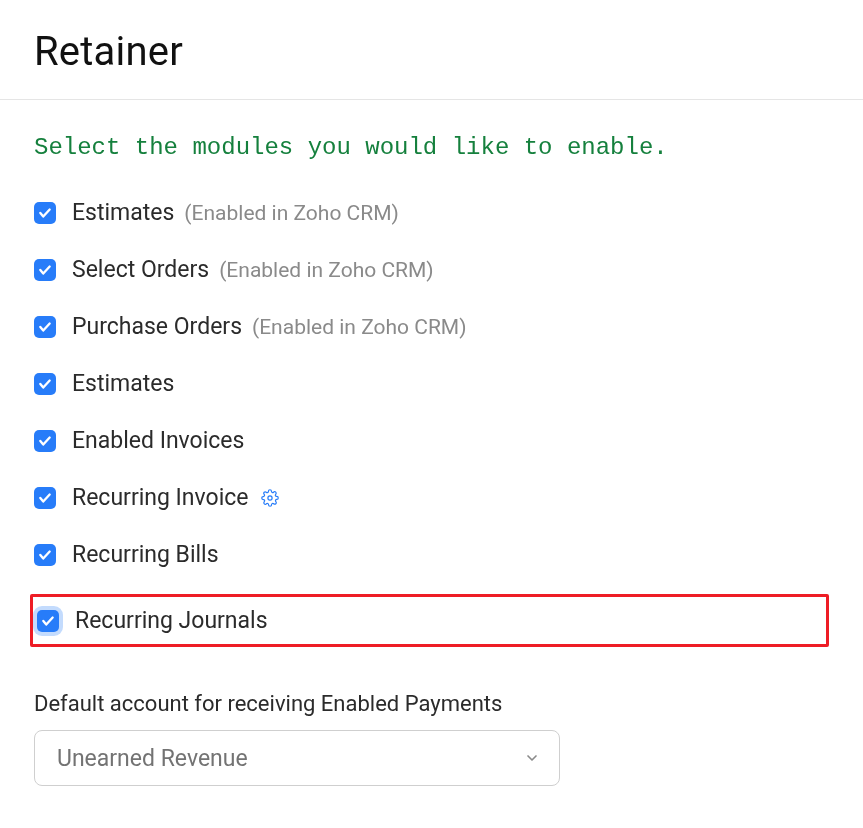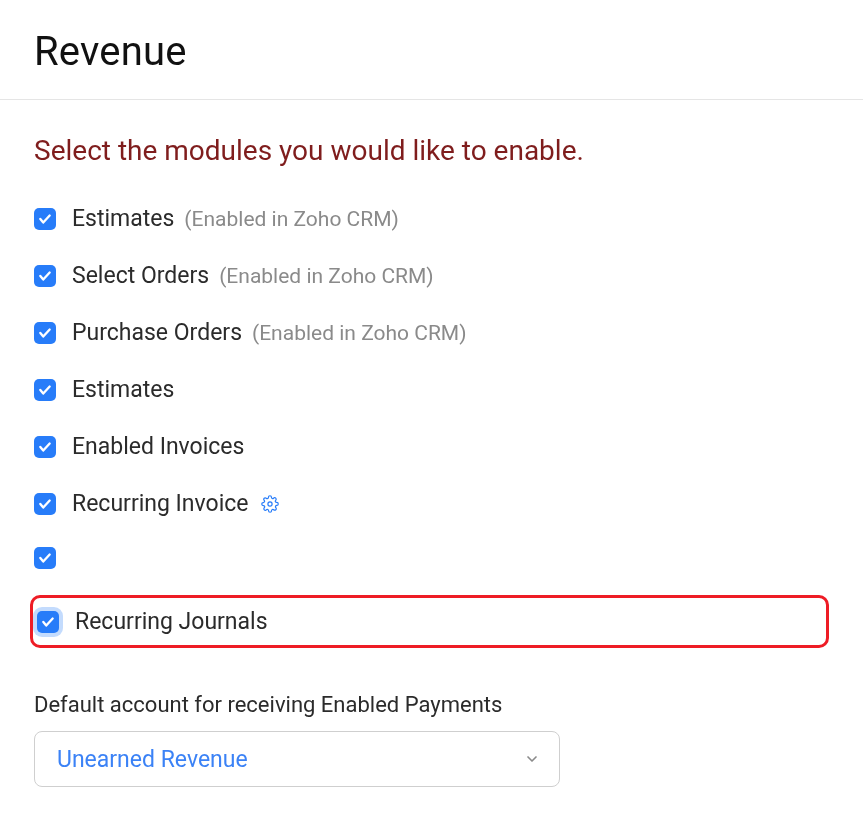--- a/index.html
+++ b/index.html
@@ -20,40 +20,41 @@
   .page-title {
     font-size: 40px;
     font-weight: 400;
     color: #111111;
     letter-spacing: 0.2px;
   }
   .content {
     padding: 34px 34px 0 34px;
   }
   .instruction {
-    font-size: 28px;
-    font-weight: 400;
-    color: #7f1d1d;
+    font-size: 24px;
+    font-weight: 400;
+    color: #15803d;
     margin-bottom: 34px;
+    font-family: Liberation Mono, monospace;
   }
   .module-list {
     display: flex;
     flex-direction: column;
     gap: 22px;
   }
   .module-row {
     display: flex;
     align-items: center;
     gap: 16px;
     padding: 4px 0;
   }
   .module-row.highlighted {
     display: inline-flex;
     border: 3px solid #ee1c25;
-    border-radius: 10px;
+    border-radius: 2px;
     padding: 10px 22px 10px 0;
     margin-left: -4px;
     gap: 16px;
   }
   .module-row.highlighted .checkbox {
     margin-left: 4px;
   }
   .checkbox {
     width: 22px;
     height: 22px;
@@ -113,21 +114,21 @@
     border: 1px solid #cfcfcf;
     border-radius: 8px;
     display: flex;
     align-items: center;
     padding: 0 48px 0 22px;
     cursor: pointer;
     background: #ffffff;
   }
   .select-value {
     font-size: 23px;
-    color: #3b82f6;
+    color: #737373;
     text-align: right;
   }
   .select-chevron {
     position: absolute;
     right: 18px;
     top: 50%;
     transform: translateY(-50%);
     width: 18px;
     height: 18px;
     display: flex;
@@ -137,21 +138,21 @@
   .select-chevron svg {
     width: 16px;
     height: 16px;
     display: block;
   }
 </style>
 </head>
 <body>
 
 <div class="page-header">
-  <h1 class="page-title">Revenue</h1>
+  <h1 class="page-title">Retainer</h1>
 </div>
 
 <div class="content">
   <p class="instruction">Select the modules you would like to enable.</p>
 
   <div class="module-list" id="module-list">
 
   <div class="module-row">
         <span class="checkbox">
           <svg viewBox="0 0 24 24" fill="none" stroke="#ffffff" stroke-width="4" stroke-linecap="round" stroke-linejoin="round">
@@ -219,20 +220,23 @@
               <path d="M19.4 15a1.65 1.65 0 0 0 .33 1.82l.06.06a2 2 0 1 1-2.83 2.83l-.06-.06a1.65 1.65 0 0 0-1.82-.33 1.65 1.65 0 0 0-1 1.51V21a2 2 0 0 1-4 0v-.09a1.65 1.65 0 0 0-1-1.51 1.65 1.65 0 0 0-1.82.33l-.06.06a2 2 0 1 1-2.83-2.83l.06-.06a1.65 1.65 0 0 0 .33-1.82 1.65 1.65 0 0 0-1.51-1H3a2 2 0 0 1 0-4h.09a1.65 1.65 0 0 0 1.51-1 1.65 1.65 0 0 0-.33-1.82l-.06-.06a2 2 0 1 1 2.83-2.83l.06.06a1.65 1.65 0 0 0 1.82.33h0a1.65 1.65 0 0 0 1-1.51V3a2 2 0 0 1 4 0v.09a1.65 1.65 0 0 0 1 1.51h0a1.65 1.65 0 0 0 1.82-.33l.06-.06a2 2 0 1 1 2.83 2.83l-.06.06a1.65 1.65 0 0 0-.33 1.82v0a1.65 1.65 0 0 0 1.51 1H21a2 2 0 0 1 0 4h-.09a1.65 1.65 0 0 0-1.51 1z"></path>
             </svg>
           </span>
         </span>
       </div>
       <div class="module-row">
         <span class="checkbox">
           <svg viewBox="0 0 24 24" fill="none" stroke="#ffffff" stroke-width="4" stroke-linecap="round" stroke-linejoin="round">
             <polyline points="4 12 9 18 20 6"></polyline>
           </svg>
+        </span>
+        <span class="module-label">
+          <span>Recurring Bills</span>
         </span>
       </div>
       <div class="module-row highlighted">
         <span class="checkbox focused">
           <svg viewBox="0 0 24 24" fill="none" stroke="#ffffff" stroke-width="4" stroke-linecap="round" stroke-linejoin="round">
             <polyline points="4 12 9 18 20 6"></polyline>
           </svg>
         </span>
         <span class="module-label">
           <span>Recurring Journals</span>

